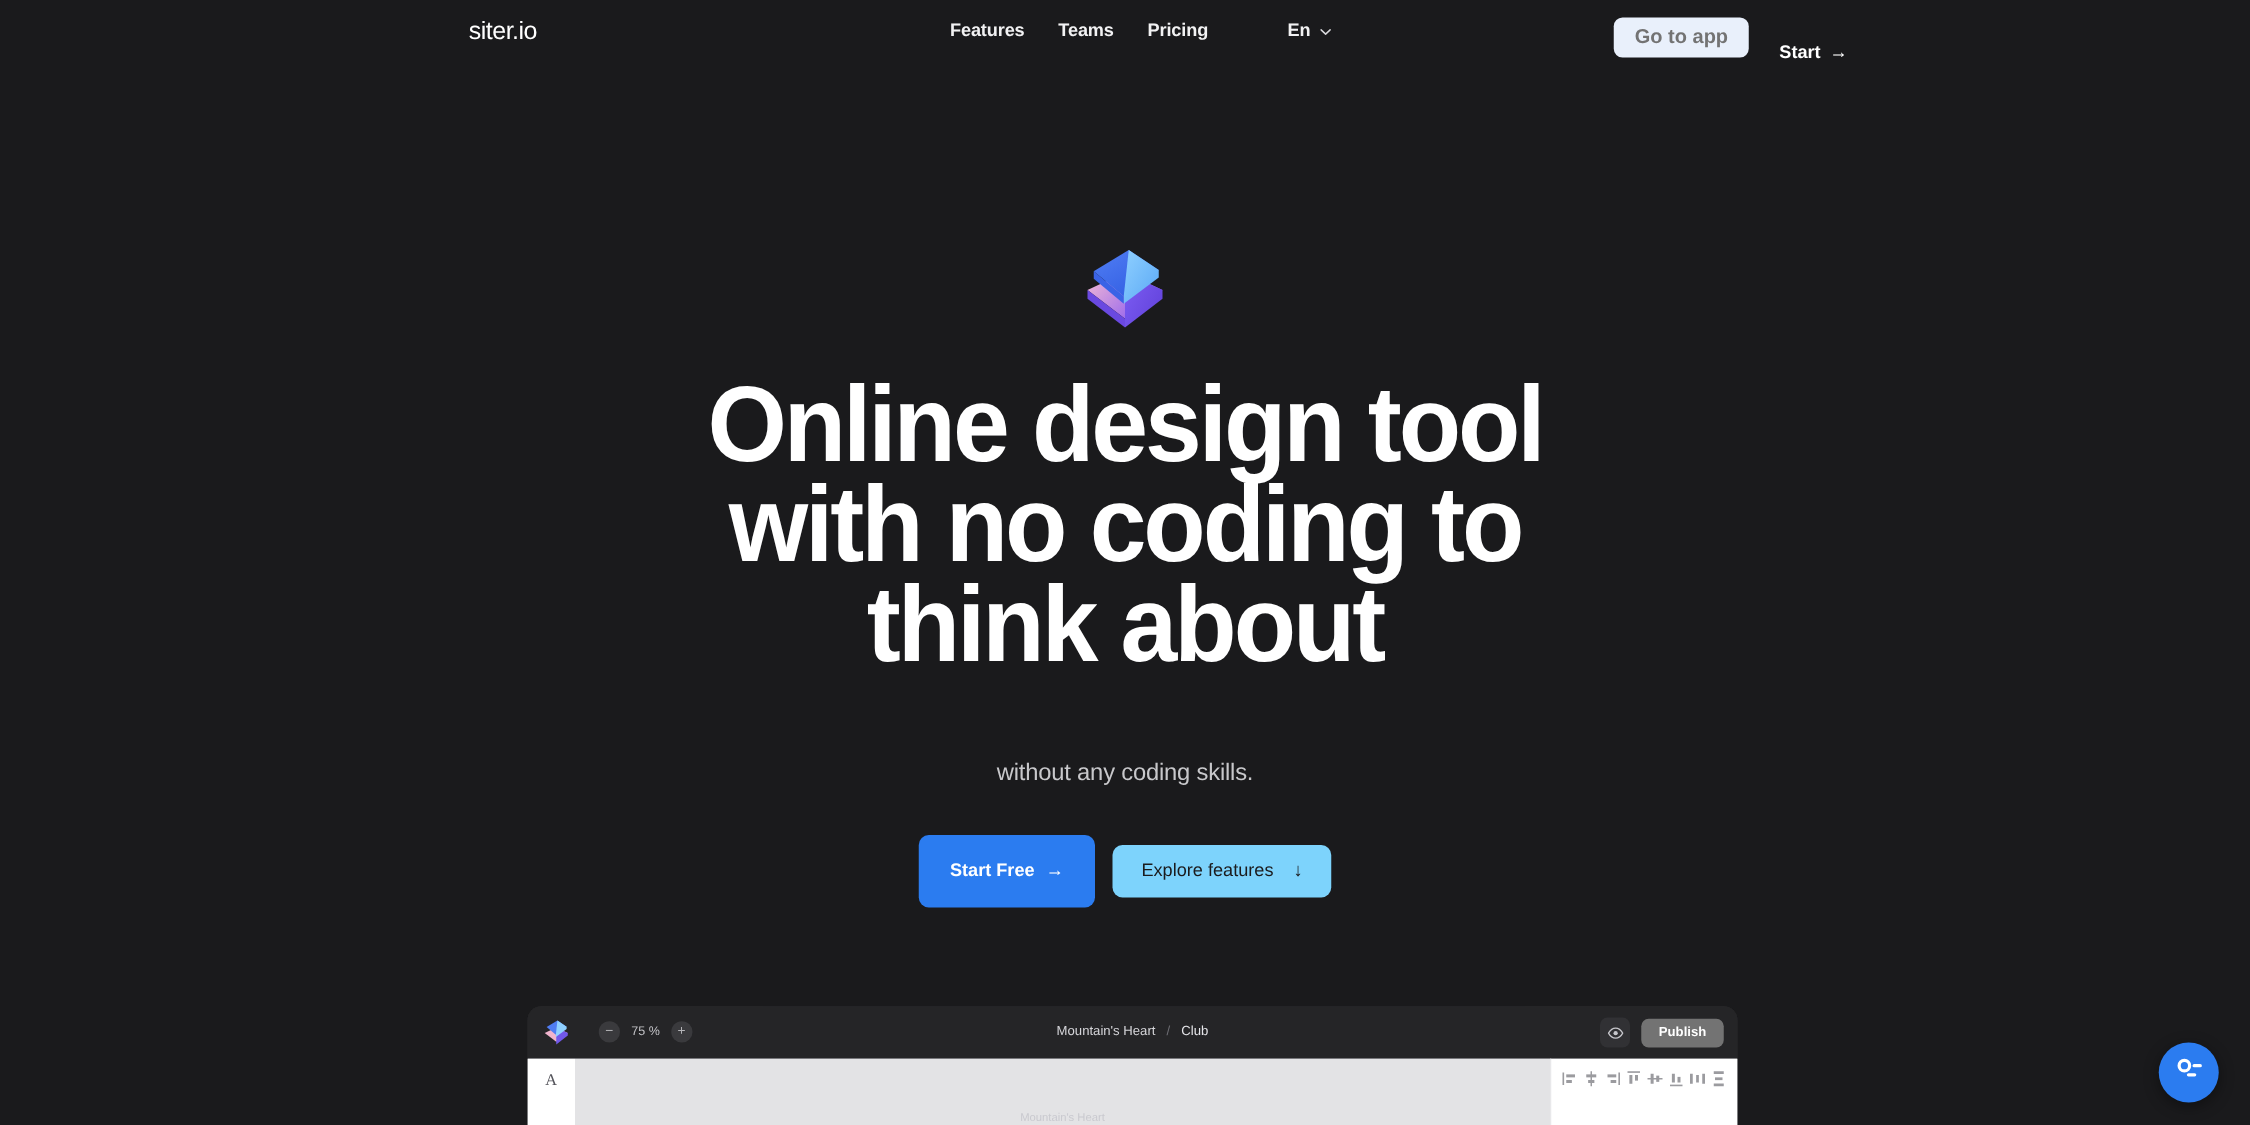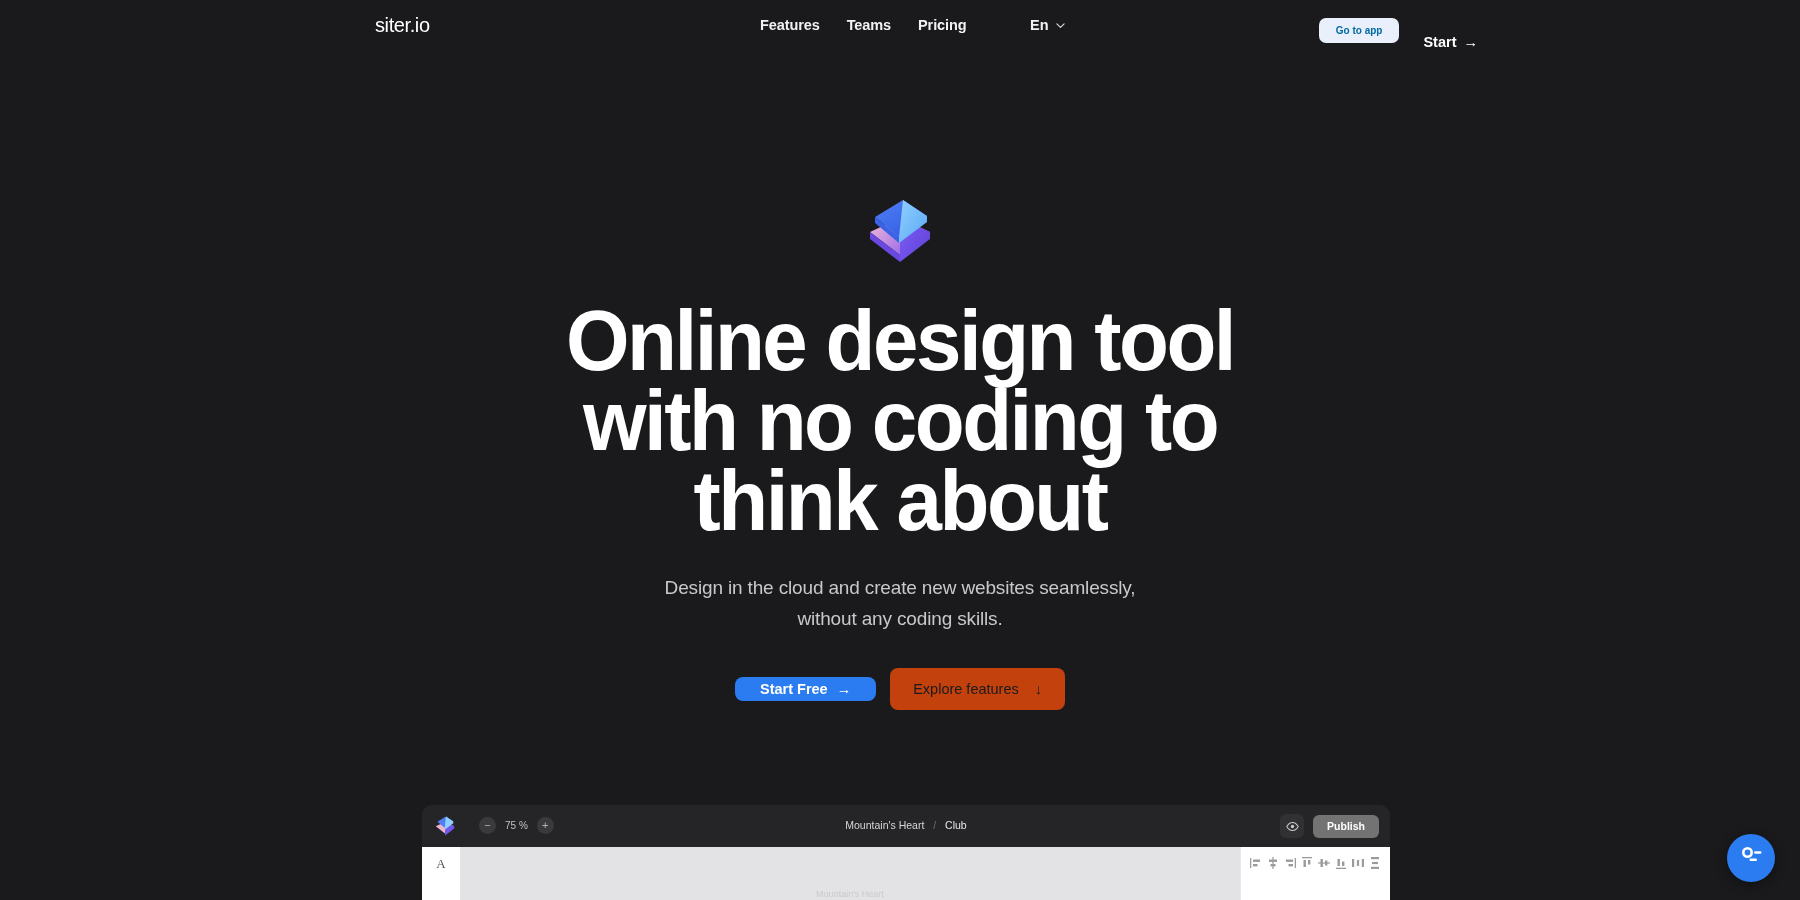--- a/index.html
+++ b/index.html
@@ -35,22 +35,22 @@
   }
   .lang-label { font-size:14.5px; font-weight:bold; color:#f2f2f3; }
   .chev { width:9px; height:9px; display:block; }
   .chev svg { display:block; }
 
   .header-actions {
     position:absolute; right:322px; top:10px;
     display:flex; align-items:center; gap:24px;
   }
   .btn-goapp {
-    background:#e9f0fb; color:#0369a1;
-    font-size:10px; font-weight:bold;
+    background:#e9f0fb; color:#737373;
+    font-size:16px; font-weight:bold;
     padding:7px 17px; border-radius:7px;
     border:none; cursor:pointer; white-space:nowrap;
     font-family:"Liberation Sans", sans-serif;
     text-align:center;
   }
   .btn-start {
     display:flex; align-items:center; gap:7px;
     font-size:14.5px; font-weight:bold; color:#ffffff;
     cursor:pointer; white-space:nowrap;margin-top:24px;
   }
@@ -76,27 +76,27 @@
     color:#c8c8cb; font-weight:normal;
     letter-spacing:-0.15px;
   }
   .cta-row {
     position:absolute; top:668px; left:0; width:1800px;
     display:flex; justify-content:center; align-items:center; gap:14px;
   }
   .btn-primary {
     background:#2b7cf0; color:#ffffff;
     font-size:14.5px; font-weight:bold;
-    padding:0 25px; height:24px;
+    padding:0 25px; height:58px;
     display:flex; align-items:center; gap:9px;
     border-radius:8px; border:none; cursor:pointer;
     white-space:nowrap; font-family:"Liberation Sans", sans-serif;
   }
   .btn-secondary {
-    background:#c2410c; color:#1b1b1d;
+    background:#7dd3fc; color:#1b1b1d;
     font-size:14.5px; font-weight:normal;
     padding:0 23px; height:42px;
     display:flex; align-items:center; gap:16px;
     border-radius:8px; border:none; cursor:pointer;
     white-space:nowrap; font-family:"Liberation Sans", sans-serif;
   }
 
   
   .app-preview {
     position:absolute; left:422px; top:805px;
@@ -248,21 +248,21 @@
     </svg>
   </div>
 
   <h1 class="headline">
     <div>Online design tool</div>
     <div>with no coding to</div>
     <div>think about</div>
   </h1>
 
   <p class="subtitle">
-    <span>Design in the cloud and create new websites seamlessly,</span><br>
+    <br>
     <span>without any coding skills.</span>
   </p>
 
   <div class="cta-row">
     <button class="btn-primary">
       <span>Start Free</span>
       <span>→</span>
     </button>
     <button class="btn-secondary">
       <span>Explore features</span>

